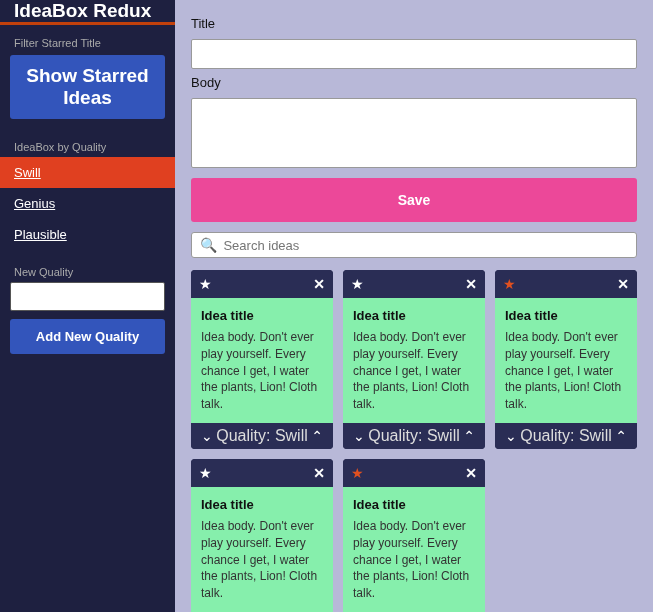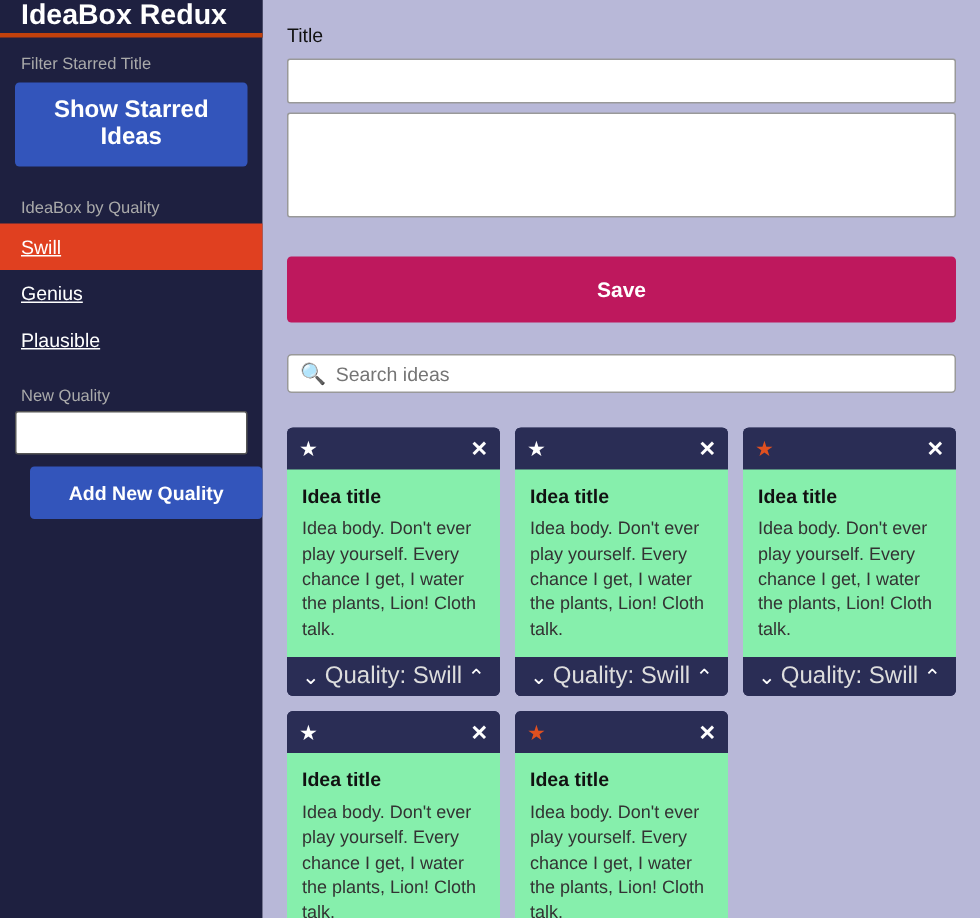--- a/index.html
+++ b/index.html
@@ -36,21 +36,21 @@
       color: #aaa;
       padding: 12px 14px 6px 14px;
       text-transform: none;
     }
     .show-starred-btn {
       margin: 0 10px 12px 10px;
       background: #3355bb;
       color: #fff;
       border: none;
       padding: 10px 8px;
-      font-size: 16px;
+      font-size: 19px;
       font-weight: bold;
       cursor: pointer;
       border-radius: 3px;
       width: calc(100% - 20px);
     }
 
     .filter-quality-label {
       font-size: 11px;
       color: #aaa;
       padding: 10px 14px 4px 14px;
@@ -76,40 +76,40 @@
       margin: 0 10px 8px 10px;
       width: calc(100% - 20px);
       padding: 6px 8px;
       background: #fff;
       border: 1px solid #555;
       color: #000;
       font-size: 13px;
       border-radius: 2px;
     }
     .add-quality-btn {
-      margin: 0 10px 12px 20px;
+      margin: 0 10px 12px 10px;
       background: #3355bb;
       color: #fff;
       border: none;
       padding: 10px 8px;
       font-size: 13px;
       font-weight: bold;
       cursor: pointer;
       border-radius: 3px;
       width: calc(100% - 20px);
     }
 
     
     .main {
       flex: 1;
       background: #b8b8d8;
       padding: 16px 16px 10px 16px;
       display: flex;
       flex-direction: column;
-      gap: 19px;
+      gap: 8px;
       overflow-y: auto;
       height: 612px;
     }
 
     .form-section {
       display: flex;
       flex-direction: column;
       gap: 6px;
     }
     .field-label {
@@ -132,29 +132,29 @@
       padding: 6px 8px;
       background: #fff;
       border: 1px solid #999;
       font-size: 13px;
       border-radius: 2px;
       height: 70px;
       resize: none;
     }
     .save-btn {
       width: 100%;
-      background: #be185d;
+      background: #ec4899;
       color: #fff;
       border: none;
       padding: 14px;
       font-size: 14px;
       font-weight: bold;
       cursor: pointer;
       border-radius: 3px;
-      margin-top: 20px;
+      margin-top: 4px;
     }
 
     .search-row {
       display: flex;
       align-items: center;
       background: #fff;
       border: 1px solid #999;
       border-radius: 3px;
       padding: 4px 8px;
       gap: 6px;
@@ -264,20 +264,21 @@
   <div class="new-quality-label">New Quality</div>
   <input class="new-quality-input" type="text" style="">
   <button class="add-quality-btn">Add New Quality</button>
 </aside>
 
 <main class="main">
   <div class="form-section">
     <div class="field-label">Title</div>
     <input class="title-input" type="text" style="">
 
+    <div class="field-label">Body</div>
     <textarea class="body-textarea" style=""></textarea>
 
     <button class="save-btn">Save</button>
   </div>
 
   <div class="search-row">
     <span class="search-icon">🔍</span>
     <input class="search-input" type="text" placeholder="Search ideas" style="">
   </div>
 

